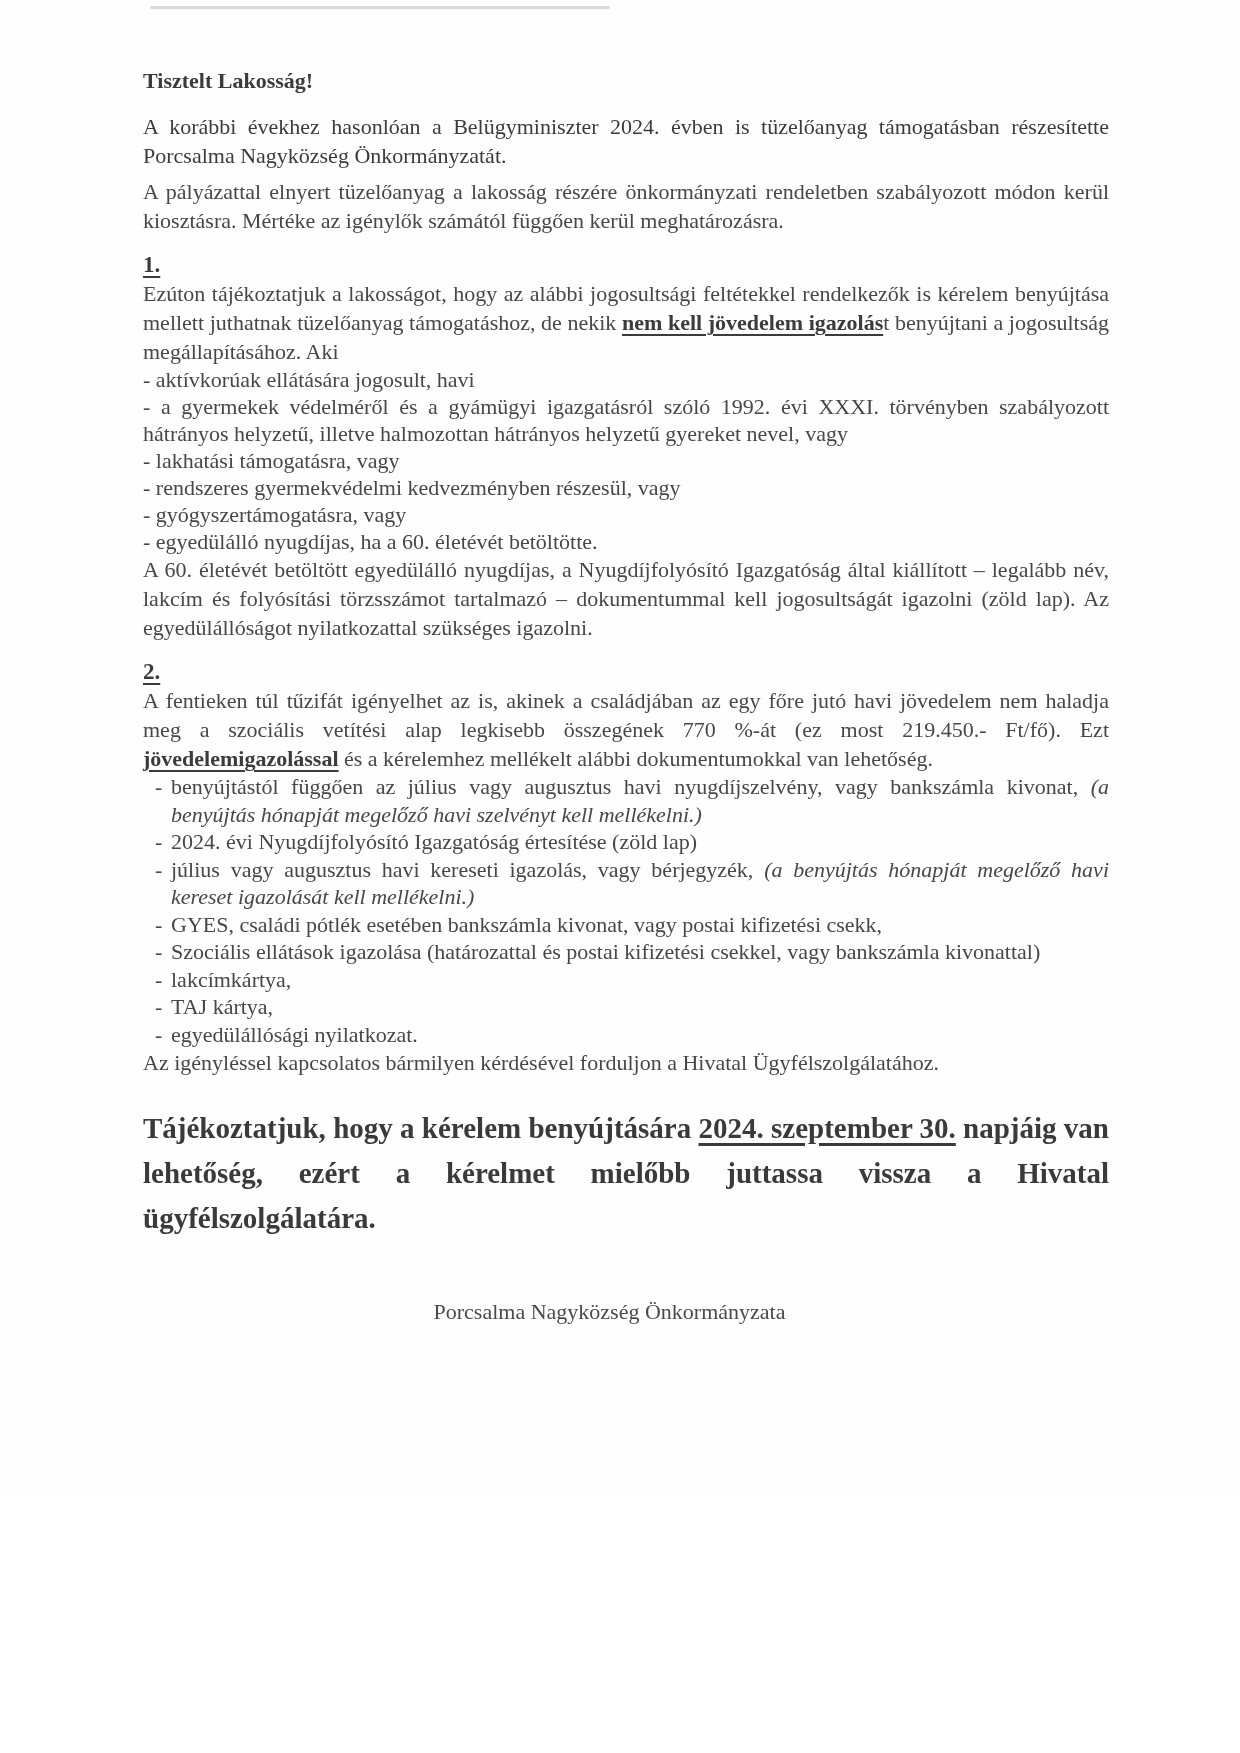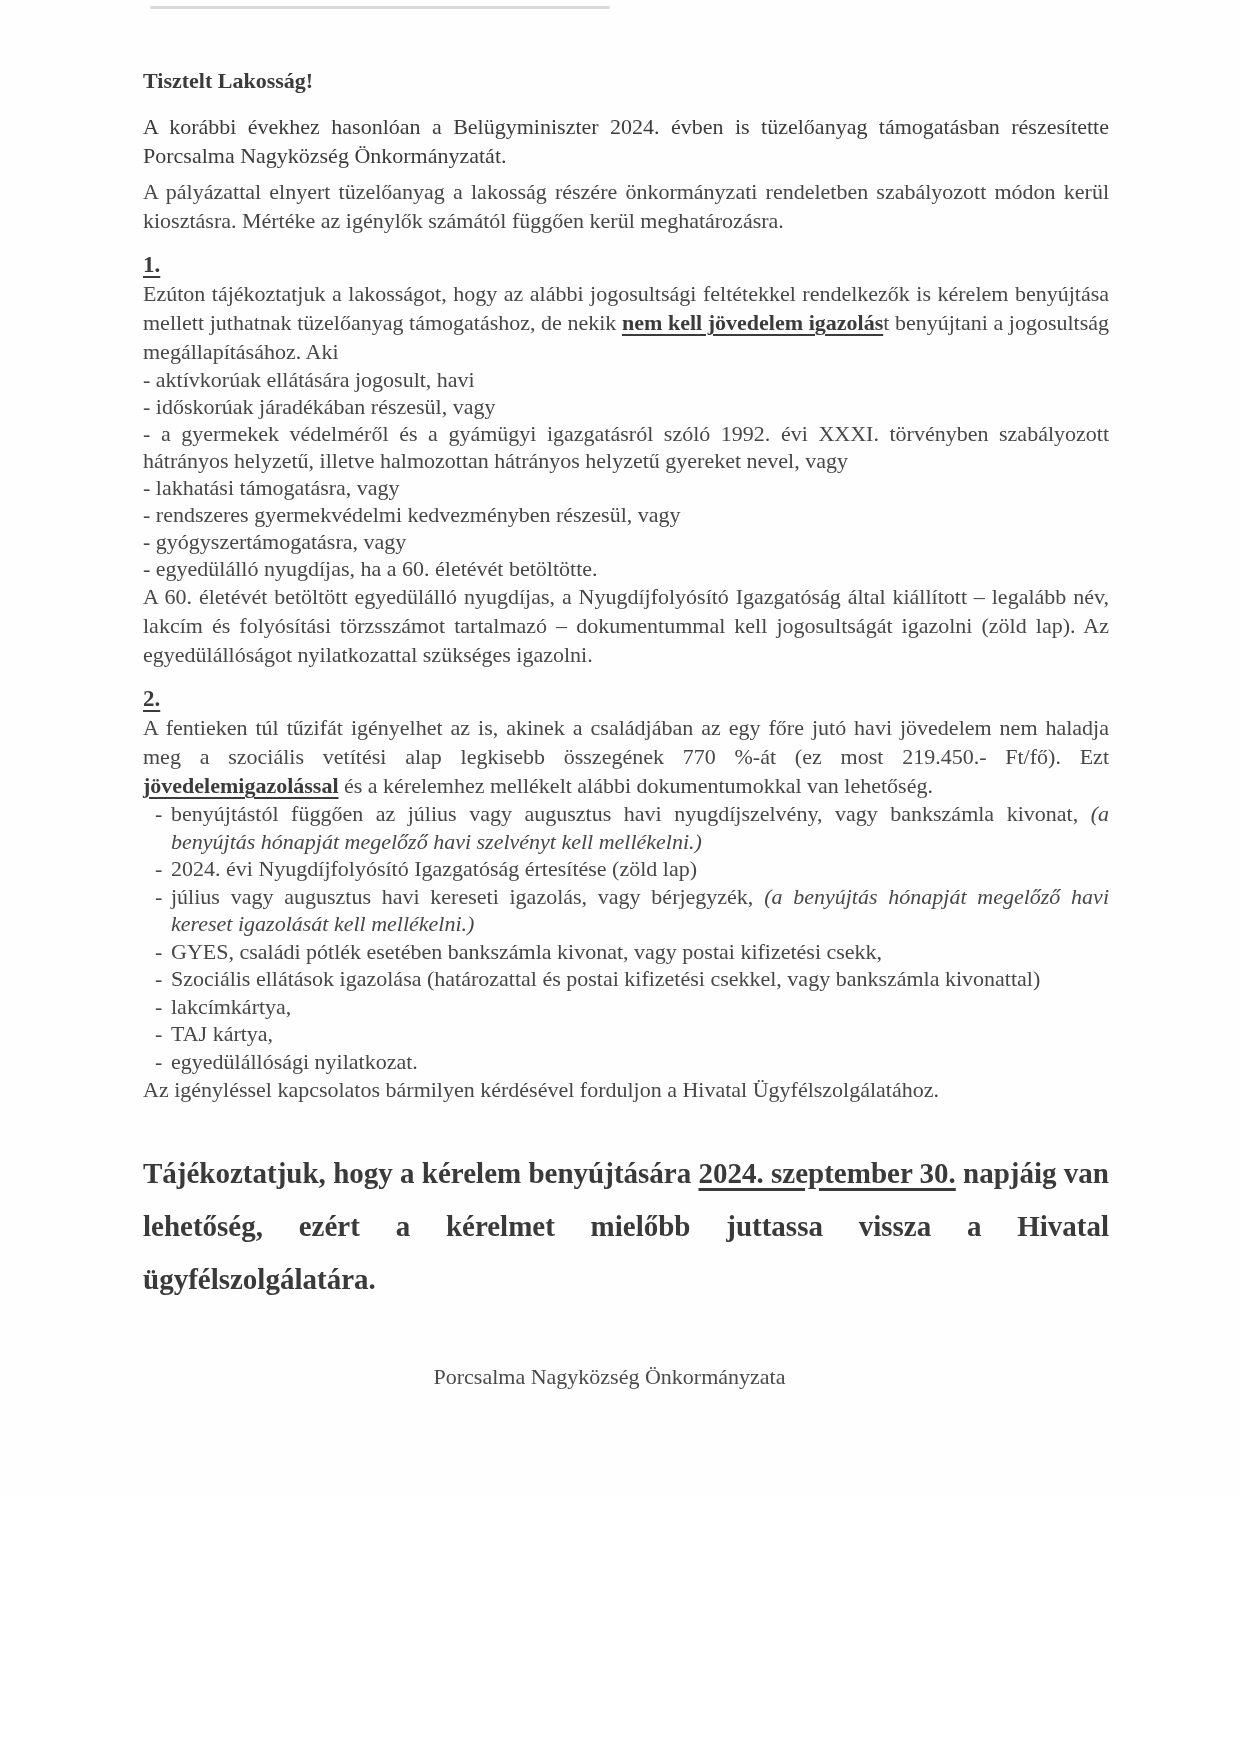--- a/index.html
+++ b/index.html
@@ -46,23 +46,23 @@
     text-decoration: underline;
     text-decoration-thickness: 2px;
     text-underline-offset: 4px;
   }
   .bullet1 { line-height: 27px; }
   .item2 { display: flex; line-height: 27.5px; }
   .item2 .dash { flex: none; width: 28px; padding-left: 12px; }
   .item2 .btext { flex: 1; text-align: justify; }
   .ital { font-style: italic; }
   .closing {
-    margin-top: 43px;
+    margin-top: 29px;
     font-weight: bold; color: #3a3a3a;
-    font-size: 29px; line-height: 53px;
+    font-size: 29px; line-height: 45px;
     text-align: justify;
   }
   .closing .ul {
     text-decoration: underline;
     text-decoration-thickness: 3px;
     text-underline-offset: 5px;
   }
   .signature {
     margin-top: 56px;
     text-align: center;
@@ -82,21 +82,20 @@
 
     <p class="bold intro-bold">A korábbi évekhez hasonlóan a Belügyminiszter 2024. évben is tüzelőanyag támogatásban részesítette Porcsalma Nagyközség Önkormányzatát.</p>
 
     <p>A pályázattal elnyert tüzelőanyag a lakosság részére önkormányzati rendeletben szabályozott módon kerül kiosztásra. Mértéke az igénylők számától függően kerül meghatározásra.</p>
 
     <p class="section-num">1.</p>
 
     <p><span>Ezúton tájékoztatjuk a lakosságot, hogy az alábbi jogosultsági feltétekkel rendelkezők is kérelem benyújtása mellett juthatnak tüzelőanyag támogatáshoz, de nekik </span><span class="bold-ul">nem kell jövedelem igazolás</span><span>t benyújtani a jogosultság megállapításához. Aki</span></p>
 
     <p class="bullet1">- aktívkorúak ellátására jogosult, havi</p>
-    <p class="bullet1">- időskorúak járadékában részesül, vagy</p>
     <p class="bullet1">- a gyermekek védelméről és a gyámügyi igazgatásról szóló 1992. évi XXXI. törvényben szabályozott hátrányos helyzetű, illetve halmozottan hátrányos helyzetű gyereket nevel, vagy</p>
     <p class="bullet1">- lakhatási támogatásra, vagy</p>
     <p class="bullet1">- rendszeres gyermekvédelmi kedvezményben részesül, vagy</p>
     <p class="bullet1">- gyógyszertámogatásra, vagy</p>
     <p class="bullet1">- egyedülálló nyugdíjas, ha a 60. életévét betöltötte.</p>
 
     <p>A 60. életévét betöltött egyedülálló nyugdíjas, a Nyugdíjfolyósító Igazgatóság által kiállított – legalább név, lakcím és folyósítási törzsszámot tartalmazó – dokumentummal kell jogosultságát igazolni (zöld lap). Az egyedülállóságot nyilatkozattal szükséges igazolni.</p>
 
     <p class="section-num">2.</p>
 

